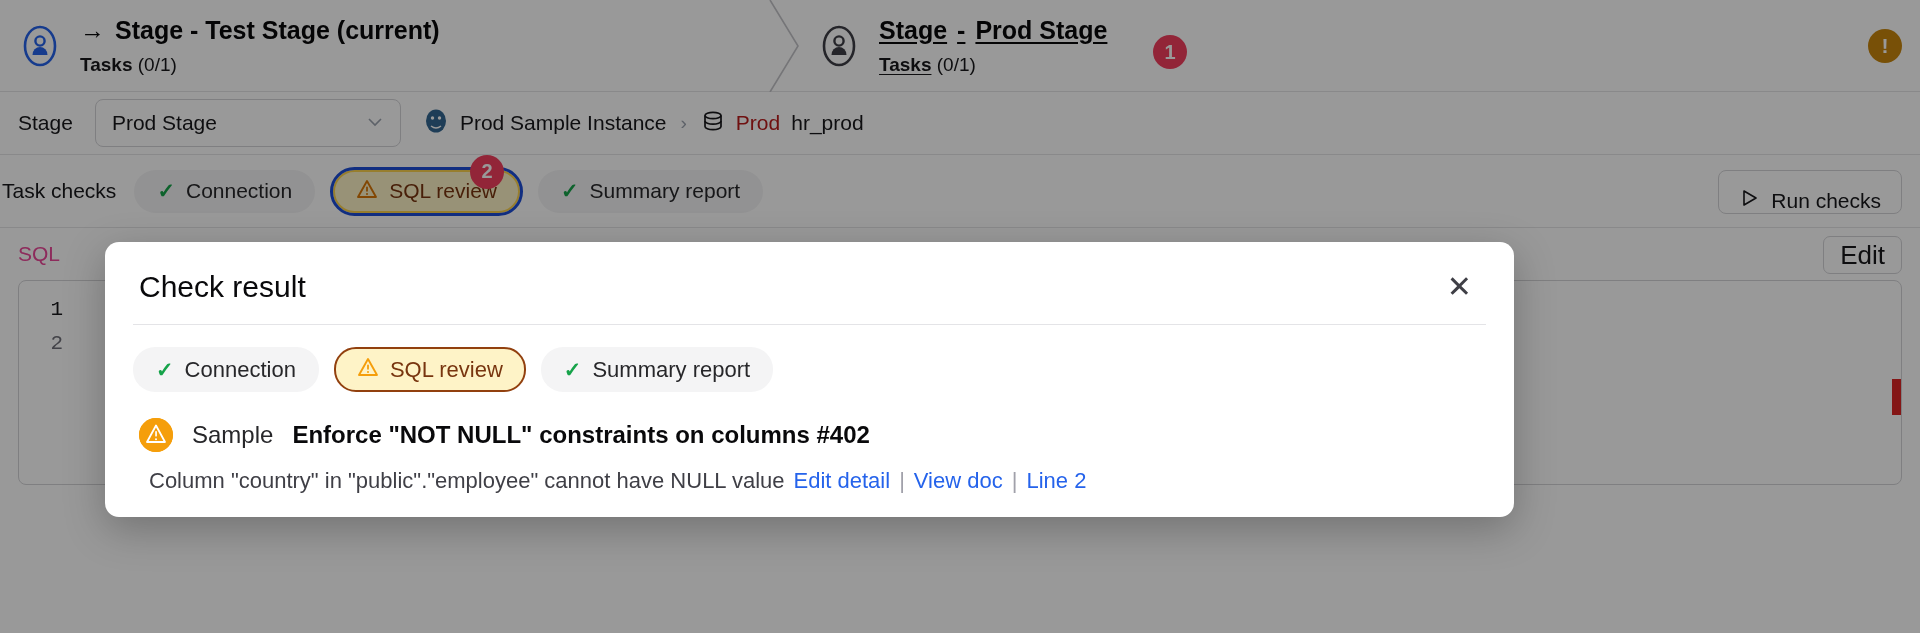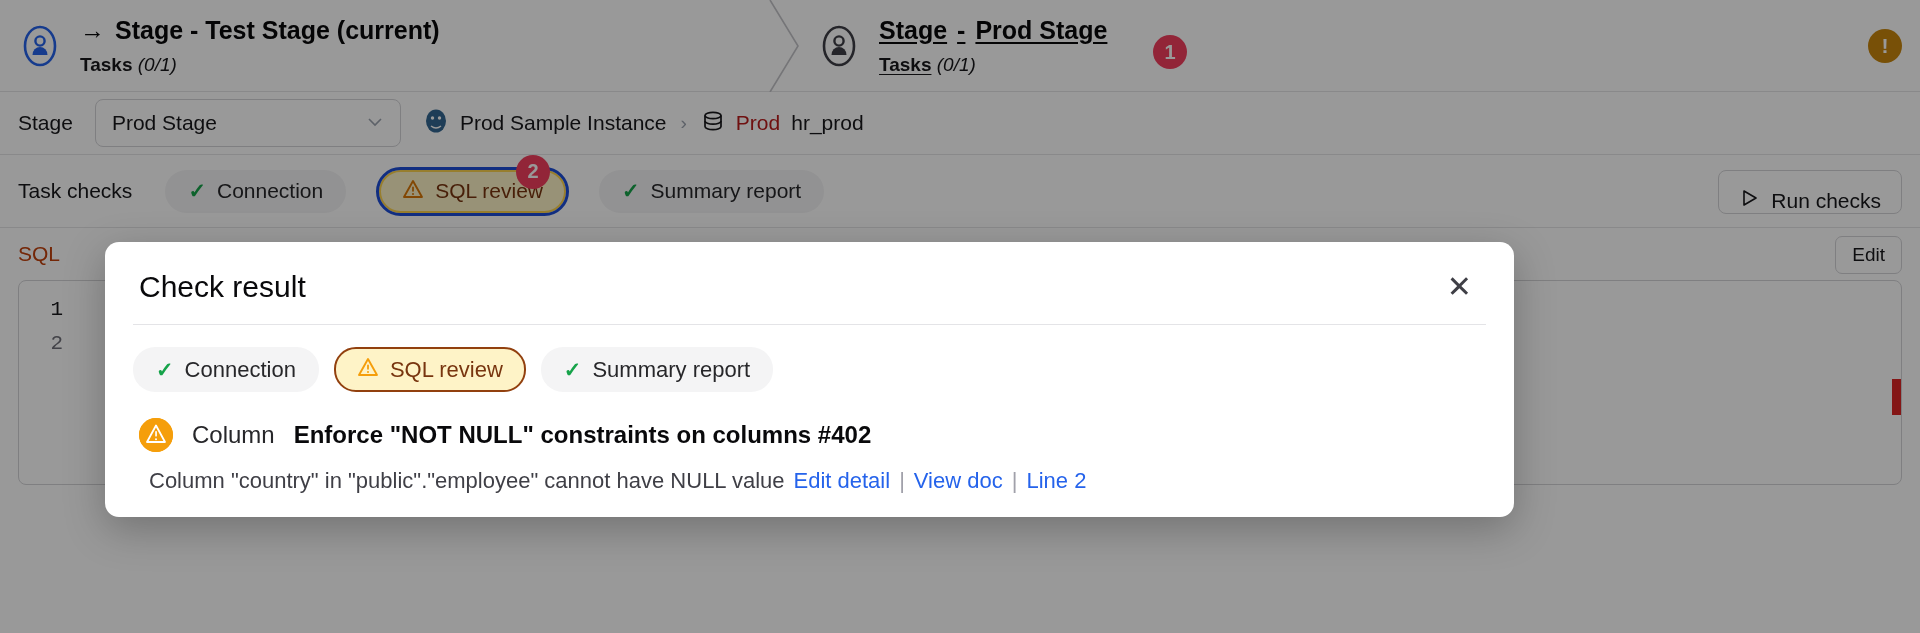--- a/index.html
+++ b/index.html
@@ -26,21 +26,21 @@
 
   .avatar-icon { width: 44px; height: 44px; flex: none; }
 
   .stage-lines { display: flex; flex-direction: column; gap: 9px; }
   .stage-title {
     font-size: 25px; font-weight: bold; color: #09090b;
     display: flex; align-items: center; gap: 10px; white-space: nowrap;
   }
   .arrow-glyph { font-size: 25px; font-weight: normal; }
   .stage-sub { font-size: 19px; font-weight: bold; color: #18181b; white-space: nowrap; }
-  .stage-sub .muted { font-weight: normal; font-style: italic; }
+  .stage-sub .muted { font-weight: normal; }
   .u { text-decoration: underline; text-underline-offset: 3px; }
 
   .divider-chevron { position: absolute; left: 768px; top: 0; width: 40px; height: 92px; }
 
   .badge-count {
     width: 34px; height: 34px; border-radius: 50%;
     background: #f43f5e; color: #fff; font-size: 20px; font-weight: bold;
     display: flex; align-items: center; justify-content: center;
     flex: none;
   }
@@ -63,22 +63,22 @@
     display: flex; align-items: center; justify-content: space-between;
     padding: 0 16px; font-size: 21px; color: #18181b; background: #fff;
   }
   .chev-down { color: #9ca3af; font-size: 15px; }
   .breadcrumb { display: flex; align-items: center; gap: 11px; font-size: 21px; color: #18181b; }
   .bc-sep { color: #9ca3af; font-size: 19px; margin: 0 3px; }
   .bc-muted { color: #b91c1c; }
 
   
   .checks-row {
-    height: 73px; display: flex; align-items: center; gap: 33px;
-    padding: 0 18px; border-bottom: 1px solid #e4e4e7; background: #fff;
+    height: 73px; display: flex; align-items: center; gap: 18px;
+    padding: 0 2px; border-bottom: 1px solid #e4e4e7; background: #fff;
     position: relative;
   }
   .chip {
     display: inline-flex; align-items: center; gap: 11px;
     height: 43px; padding: 0 21px; border-radius: 22px;
     background: #f4f4f5; font-size: 21px; color: #27272a; white-space: nowrap;
     border: 2px solid transparent; position: relative;
   }
   .chip .ok { color: #16a34a; font-size: 21px; font-weight: bold; }
   .chip.warn {
@@ -91,25 +91,25 @@
     height: 44px; padding: 0 20px; border: 1px solid #d4d4d8; border-radius: 8px;
     background: #fff; font-size: 21px; color: #18181b;
     display: flex; align-items: flex-end; gap: 12px;
   }
 
   
   .sql-row {
     height: 52px; display: flex; align-items: center; padding: 0 18px;
     background: #fff; position: relative;
   }
-  .sql-label { font-size: 21px; color: #c2410c; }
+  .sql-label { font-size: 21px; color: #ec4899; }
   .edit-btn {
     position: absolute; right: 18px; top: 8px;
     height: 38px; padding: 0 16px; border: 1px solid #d4d4d8; border-radius: 7px;
-    background: #fff; font-size: 19px; color: #18181b;
+    background: #fff; font-size: 26px; color: #18181b;
     display: flex; align-items: center;
   }
   .editor {
     margin: 0 18px; border: 1px solid #d4d4d8; border-radius: 8px;
     height: 205px; background: #fff; position: relative; overflow: hidden;
   }
   .gutter {
     position: absolute; left: 0; top: 0; width: 58px; height: 100%;
     padding-top: 12px; text-align: right;
   }
@@ -336,21 +336,21 @@
 
     <div class="issue">
       <span class="warn-badge">
         <svg viewBox="0 0 34 34" width="34" height="34">
           <circle cx="17" cy="17" r="17" fill="#f59e0b"></circle>
           <path d="M17 7.5 L26 24 L8 24 Z" fill="none" stroke="#fff" stroke-width="1.8" stroke-linejoin="round"></path>
           <rect x="16.2" y="13" width="1.7" height="5.6" rx="0.85" fill="#fff"></rect>
           <circle cx="17" cy="21.2" r="1" fill="#fff"></circle>
         </svg>
       </span>
-      <span class="issue-kind">Column</span>
+      <span class="issue-kind">Sample</span>
       <span class="issue-title">Enforce "NOT NULL" constraints on columns #402</span>
     </div>
 
     <div class="issue-detail">
       <span>Column "country" in "public"."employee" cannot have NULL value</span>
       <a class="lnk">Edit detail</a>
       <span class="pipe-sep">|</span>
       <a class="lnk">View doc</a>
       <span class="pipe-sep">|</span>
       <a class="lnk">Line 2</a>

